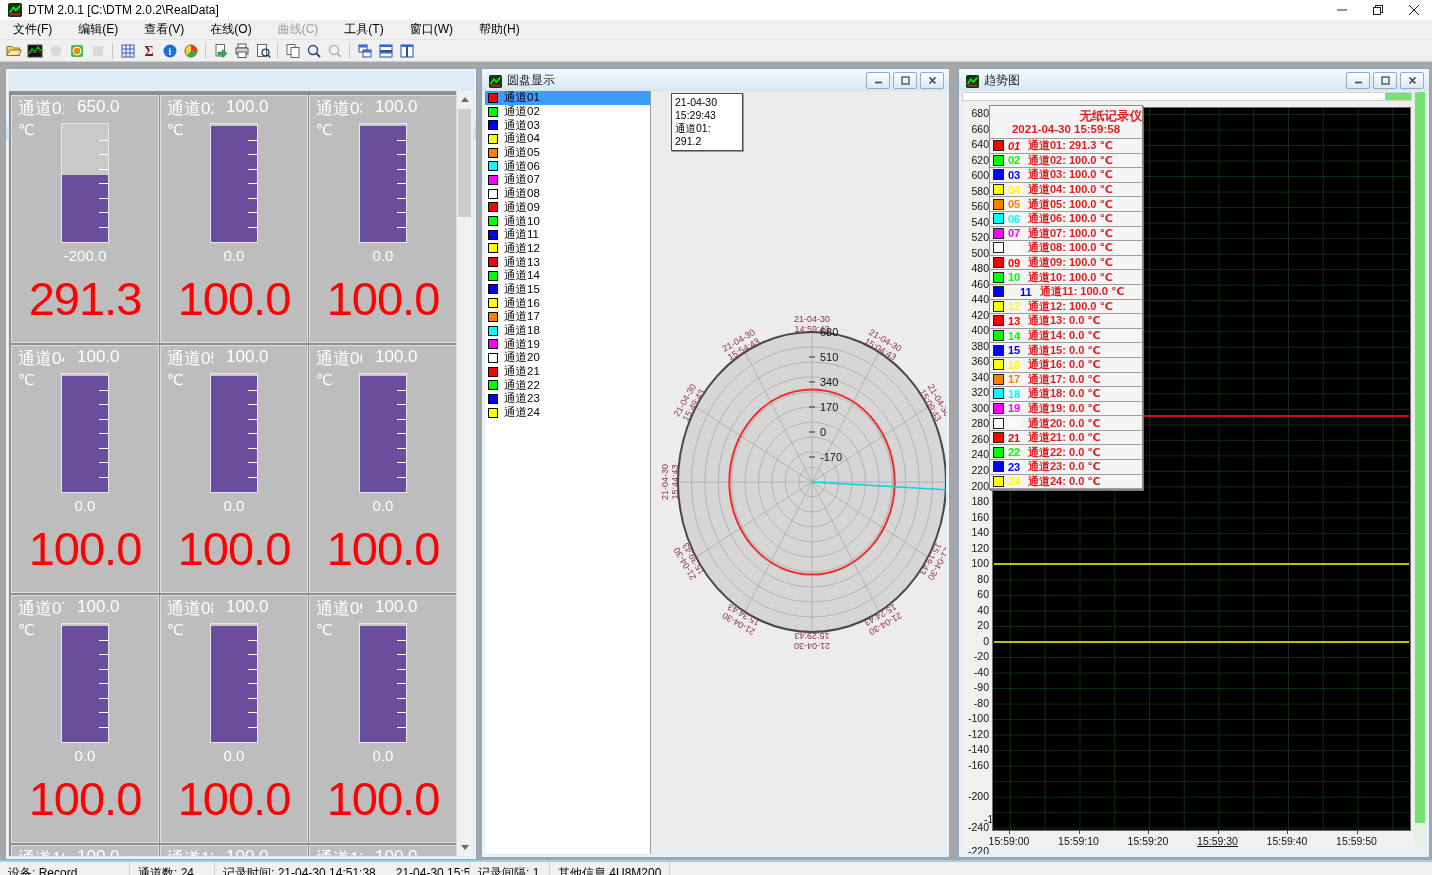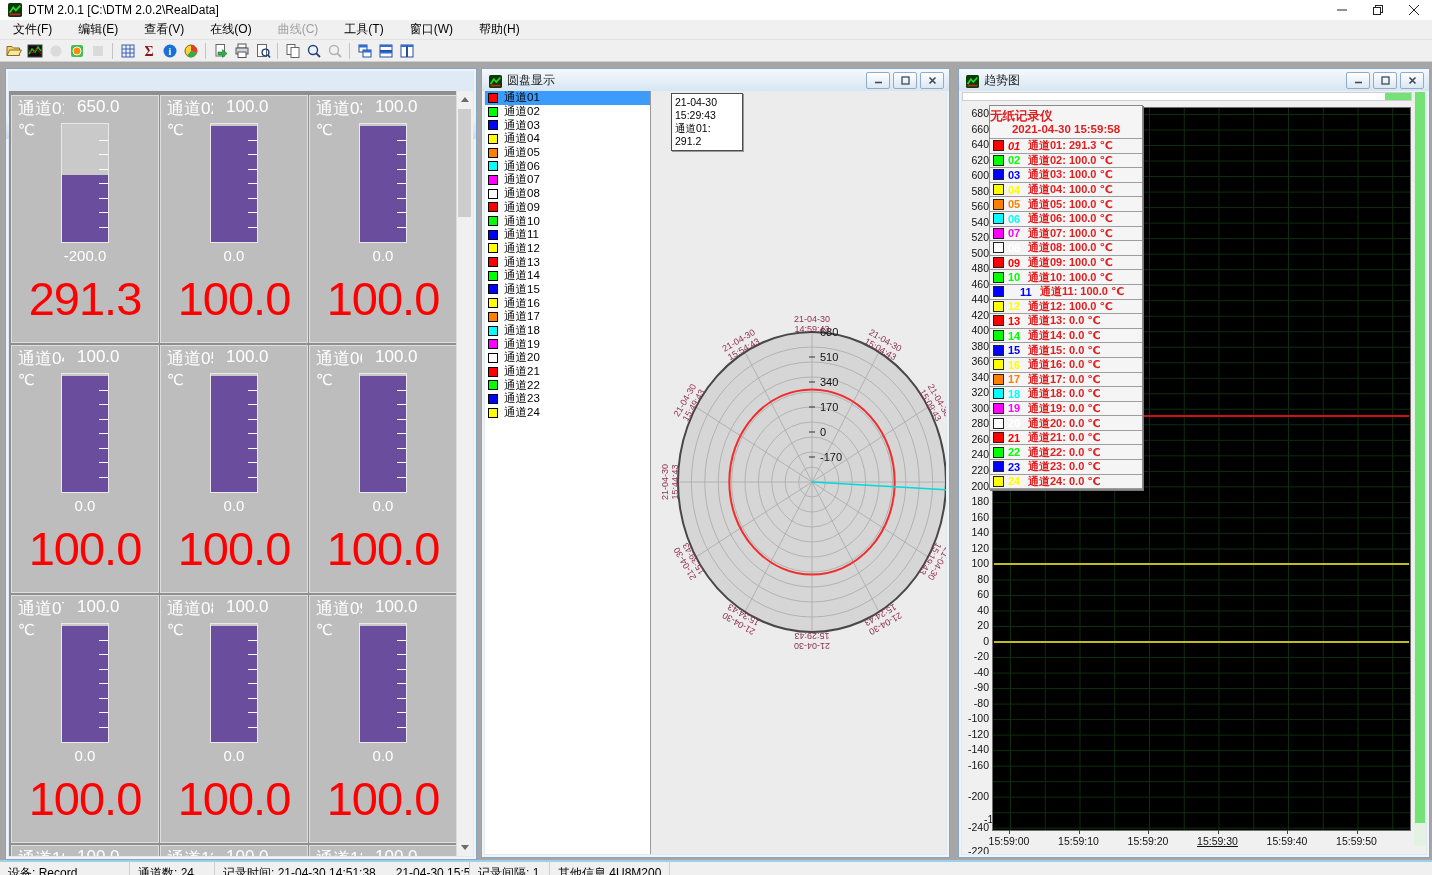--- a/index.html
+++ b/index.html
@@ -70,21 +70,21 @@
   #trend-vscroll{position:absolute;right:0;top:1px;bottom:8px;width:12px;background:#e4f2e4;}
   #trend-vthumb{position:absolute;left:1px;right:1px;top:0;height:97%;background:#74e274;}
   #trend-plot{position:absolute;left:30px;top:16px;width:419px;height:724px;background-color:#000;border:1px solid #6f6f6f;box-sizing:border-box;
        background-image:linear-gradient(to right,#0e2e0e 1px,transparent 1px),linear-gradient(to bottom,#0e2e0e 1px,transparent 1px);
        background-size:34.75px 100%,100% 15.52px;background-position:17px 0,0 6px;}
   .yl{position:absolute;left:1px;width:26px;text-align:right;font-size:10.5px;color:#111;}
   .xl{position:absolute;top:744px;font-size:10.5px;color:#111;transform:translateX(-50%);white-space:nowrap;}
   .xtick{position:absolute;top:739px;width:1px;height:4px;background:#444;}
   .sline{position:absolute;left:1px;right:1px;height:2px;}
   #trend-legend{position:absolute;left:27px;top:14px;width:152px;background:#f5f5f5;border:1px solid #8a8a8a;box-shadow:1px 1px 0 #777;}
-  .lg-title{text-align:left;color:#e02020;font-size:12.5px;font-weight:bold;padding-top:2px;height:15px;}
+  .lg-title{text-align:right;color:#e02020;font-size:12.5px;font-weight:bold;padding-top:2px;height:15px;}
   .lg-dt{text-align:center;color:#e02020;font-size:11.5px;font-weight:bold;height:15px;border-bottom:1px solid #9d9d9d;}
   .lg-row{height:13.6px;display:flex;align-items:center;border-bottom:1px solid #9d9d9d;font-size:11px;font-weight:bold;color:#e02020;white-space:nowrap;overflow:hidden;}
   .lg-sw{width:11px;height:11px;border:1px solid #222;margin:0 4px 0 3px;flex:0 0 auto;box-sizing:border-box;}
   .lg-num{width:20px;flex:0 0 auto;}
   
   #statusbar{position:absolute;left:0;top:860px;width:100%;height:24px;background:#f0f0f0;border-top:2px solid #9fd0e8;
              display:flex;font-size:12px;color:#000;box-sizing:border-box;}
   .sbf{padding:3px 8px 0 8px;border-right:1px solid #cfcfcf;white-space:pre;overflow:hidden;flex:0 0 auto;box-sizing:border-box;}
 </style>
 </head>

